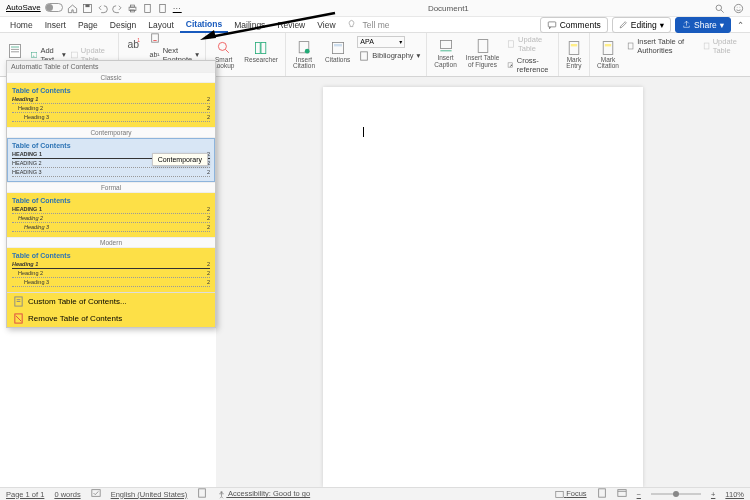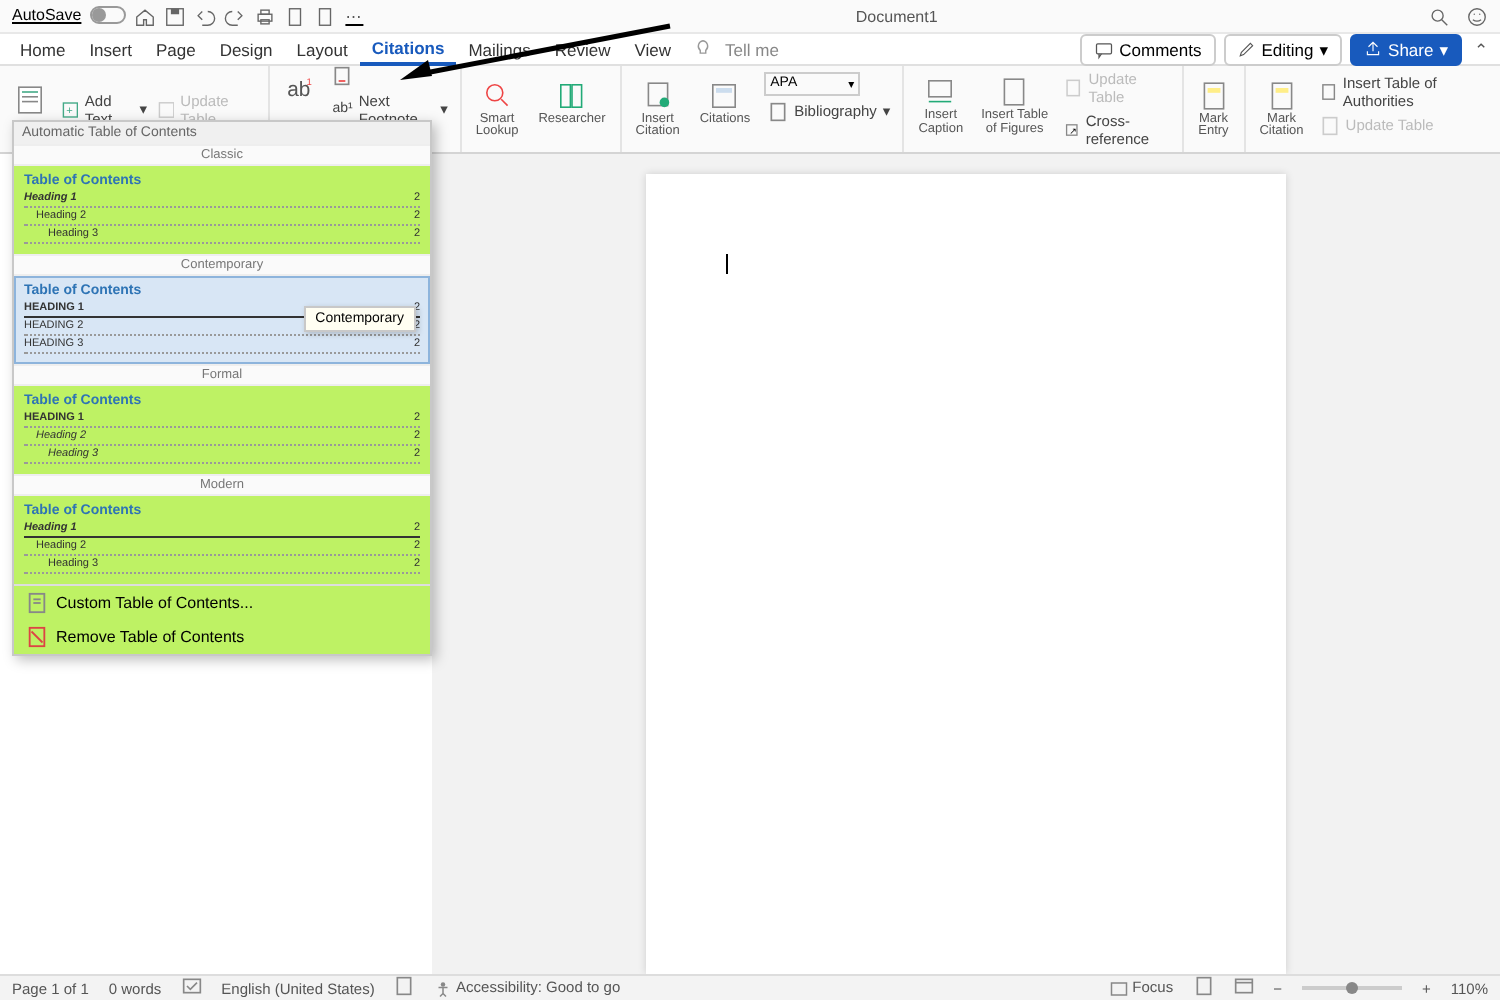--- a/index.html
+++ b/index.html
@@ -19,37 +19,37 @@
 .share-btn { background:#185abd; color:#fff; border-color:#185abd; }
 .ribbon { height:44px; display:flex; align-items:stretch; border-bottom:1px solid #d4d4d4; background:#fafafa; font-size:7px; }
 .rgroup { display:flex; flex-direction:column; align-items:center; justify-content:center; padding:2px 4px; border-right:1px solid #e4e4e4; }
 .rbtn-lg { display:flex; flex-direction:column; align-items:center; gap:1px; cursor:pointer; padding:4px 3px; }
 .rbtn-lg svg { width:16px; height:16px; }
 .rbtn-sm { display:flex; align-items:center; gap:3px; cursor:pointer; padding:1px 2px; font-size:7.5px; color:#444; }
 .rbtn-sm svg { width:10px; height:10px; }
 .rlabel { font-size:6.5px; color:#555; text-align:center; line-height:1; }
 .disabled { color:#bbb; }
 .disabled svg { opacity:.4; }
-.dropdown-panel { position:absolute; top:60px; left:6px; width:210px; background:#bef264; border:1px solid #c8c8c8; box-shadow:2px 2px 6px rgba(0,0,0,.25); z-index:50; font-size:7px; }
+.dropdown-panel { position:absolute; top:60px; left:6px; width:210px; background:#fde047; border:1px solid #c8c8c8; box-shadow:2px 2px 6px rgba(0,0,0,.25); z-index:50; font-size:7px; }
 .dp-header { background:#f0f0f0; padding:2px 4px; color:#666; font-size:7px; }
 .dp-section-title { text-align:center; background:#fafafa; color:#777; padding:1px 0; font-size:6.5px; border-top:1px solid #eee; border-bottom:1px solid #eee; }
 .dp-preview { padding:4px 5px; cursor:pointer; position:relative; }
 .dp-preview.hover { background:#d8e6f5; border:1px solid #8db4dc; padding:3px 4px; }
 .dp-tooltip { position:absolute; right:6px; top:14px; background:#fffef2; border:1px solid #c8c8c8; padding:2px 5px; font-size:7px; box-shadow:1px 1px 3px rgba(0,0,0,.2); }
 .toc-title { color:#2e74b5; font-size:7px; font-weight:600; margin-bottom:2px; }
 .toc-line { display:flex; justify-content:space-between; font-size:5.5px; color:#333; border-bottom:1px dotted #999; padding-bottom:1px; margin-bottom:1px; }
 .toc-line .h1 { font-weight:600; font-style:italic; }
 .toc-line .h2 { padding-left:6px; }
 .toc-line .h3 { padding-left:12px; }
 .dp-footer { border-top:1px solid #ddd; }
 .dp-action { display:flex; align-items:center; gap:4px; padding:3px 6px; font-size:8px; cursor:pointer; }
 .page-area { position:absolute; top:77px; left:216px; right:0; bottom:13px; background:#f2f2f2; display:flex; justify-content:center; padding-top:10px; overflow:hidden; }
 .page { width:320px; height:400px; background:#fff; box-shadow:0 0 4px rgba(0,0,0,.15); padding:40px; }
 .cursor { width:1px; height:10px; background:#000; }
-.statusbar { position:absolute; bottom:0; left:0; right:0; height:13px; background:#f3f3f3; border-top:1px solid #ddd; display:flex; align-items:center; font-size:7.5px; color:#555; padding:0 6px; gap:10px; }
+.statusbar { position:absolute; bottom:0; left:0; right:0; height:13px; background:#f3f3f3; border-top:1px solid #ddd; display:flex; align-items:center; font-size:7.5px; color:#555; padding:0 6px; gap:10px;text-decoration:underline; }
 .statusbar .spacer { flex:1; }
 .zoom-slider { width:50px; height:2px; background:#ccc; position:relative; }
 .zoom-slider::after { content:''; width:6px; height:6px; background:#888; border-radius:50%; position:absolute; left:22px; top:-2px; }
 .arrow { position:absolute; top:10px; left:200px; width:140px; height:30px; z-index:100; pointer-events:none; }
 .style-select { font-size:7px; border:1px solid #ccc; width:48px; height:12px; padding:0 2px; display:flex; align-items:center; justify-content:space-between; }
 </style>
 </head>
 <body>
 
 <div class="titlebar">
@@ -314,21 +314,21 @@
   <div class="rgroup" style="border-right:none">
       <div style="display:flex;gap:3px;align-items:flex-start">
     <div class="rbtn-lg">
           <svg viewBox="0 0 20 20">
             <rect x="4" y="2" width="12" height="16" fill="none" stroke="#888"></rect>
             <rect x="6" y="5" width="8" height="3" fill="#fe8"></rect>
           </svg>
           <span class="rlabel" style="white-space:pre">Mark
 Citation</span>
         </div>
-    <div style="display:flex;flex-direction:column;gap:1px">
+    <div style="display:flex;flex-direction:row;gap:1px">
       <div class="rbtn-sm">
             <svg viewBox="0 0 12 12">
               <rect x="2" y="1" width="8" height="10" fill="none" stroke="#888"></rect>
             </svg>
             <span>Insert Table of Authorities</span>
           </div>
       <div class="rbtn-sm disabled">
             <svg viewBox="0 0 12 12">
               <rect x="2" y="1" width="8" height="10" fill="none" stroke="#888"></rect>
             </svg>

